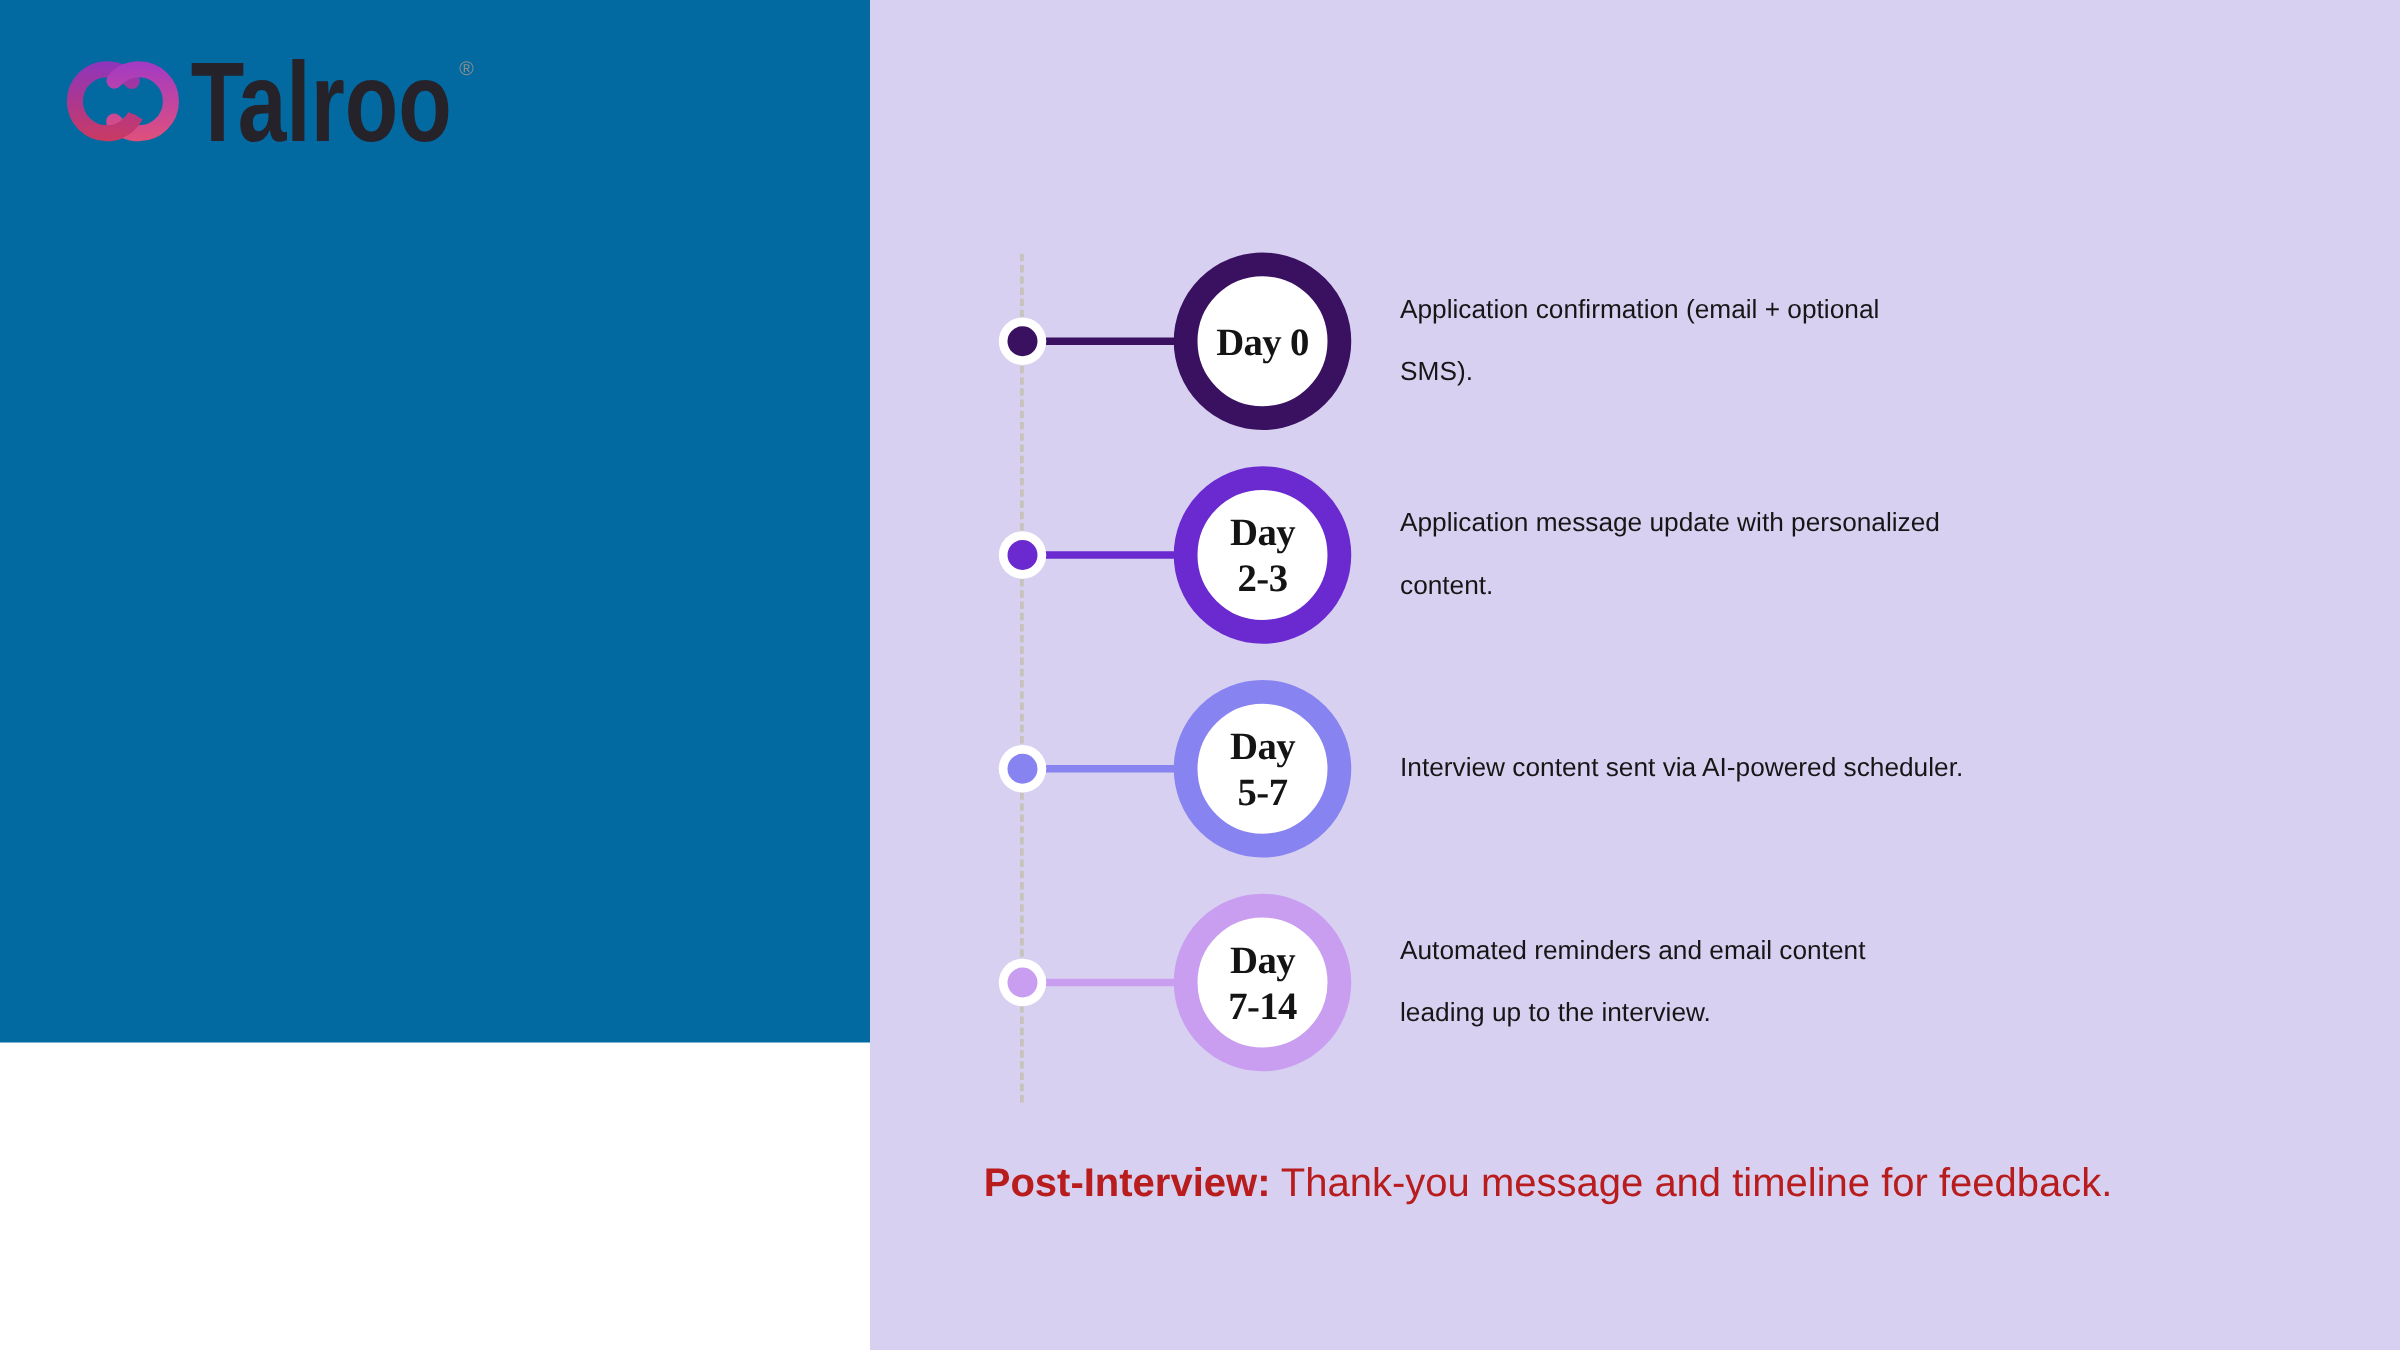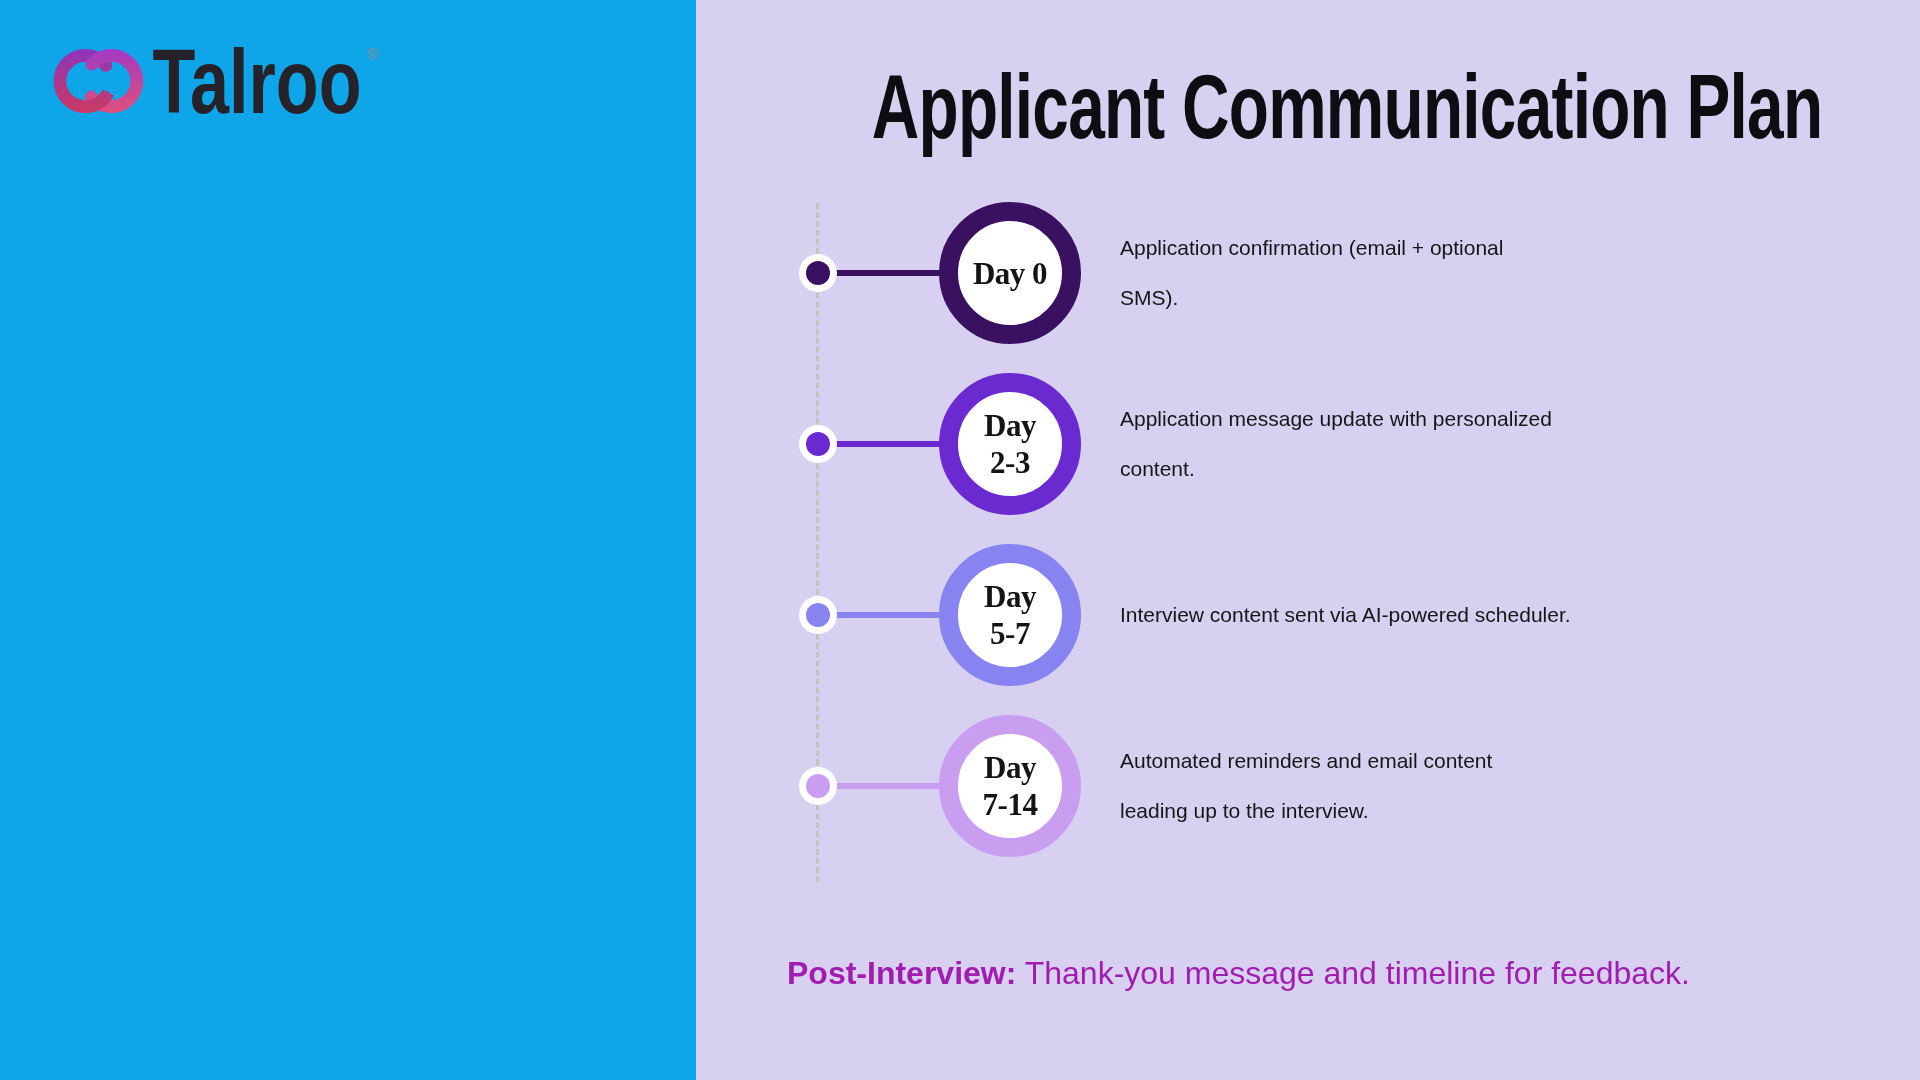--- a/index.html
+++ b/index.html
@@ -5,22 +5,22 @@
   * { margin: 0; padding: 0; box-sizing: border-box; }
   html, body { width: 1920px; height: 1080px; overflow: hidden; }
   body {
     font-family: "Liberation Sans", sans-serif;
     background: #ffffff;
     position: relative;
   }
 
   
   .left-zone {
-    position: absolute; left: 0; top: 0; width: 696px; height: 1080px;
-    background: #0ea5e9;
+    position: absolute; left: 0; top: 0; width: 696px; height: 834px;
+    background: #0369a1;
   }
   .logo {
     position: absolute; left: 52px; top: 40px; width: 340px; height: 80px;
   }
 
   
   .panel {
     position: absolute; left: 696px; top: 0; width: 1224px; height: 1080px;
     background: #d7d0f1;
   }
@@ -64,21 +64,21 @@
   .trow .desc {
     position: absolute; left: 424px; top: 0; width: 740px;
     transform: translateY(-50%);
     font-size: 21px; line-height: 50px; color: #161616;
     white-space: pre-line;
   }
 
   
   .note {
     position: absolute; left: 91px; width: 1100px;
-    font-size: 32px; color: #a21caf; line-height: 40px; margin-top: 27px;
+    font-size: 32px; color: #b91c1c; line-height: 40px;
   }
   .note b { font-weight: bold; }
   .note-1 { top: 926px; }
   .note-2 { top: 989px; }
 </style>
 </head>
 <body>
 
 <div class="left-zone">
   <svg class="logo" viewBox="0 0 345 80" width="340" height="80">
@@ -97,23 +97,20 @@
       <circle cx="60" cy="41" r="26" fill="none" stroke="url(#gR)" stroke-width="13" stroke-linecap="round" stroke-dasharray="127.4 36" stroke-dashoffset="63.7"></circle>
       <circle cx="34" cy="41" r="26" fill="none" stroke="url(#gL)" stroke-width="13" stroke-dasharray="30 133.4" stroke-dashoffset="151.2"></circle>
     </g>
     <text x="102" y="73" font-size="92" font-weight="bold" textLength="212" lengthAdjust="spacingAndGlyphs" fill="#26222a">Talroo</text>
     <text x="320" y="20" font-size="16" fill="#8e8e8e">®</text>
   </svg>
 </div>
 
 <div class="panel" style="background: rgb(215, 208, 241);">
 
-  <div class="title-wrap">
-    <div class="title">Applicant Communication Plan</div>
-  </div>
 
   <div class="dash-line"></div>
 
   <div class="trow" style="top:273px">
     <div class="connector" style="background: rgb(58, 17, 97);"></div>
     <div class="dot-ring">
       <div class="dot-core" style="background: rgb(58, 17, 97);"></div>
     </div>
     <div class="big-circle" style="border-color: rgb(58, 17, 97);">
       <div class="day-label">Day 0</div>

